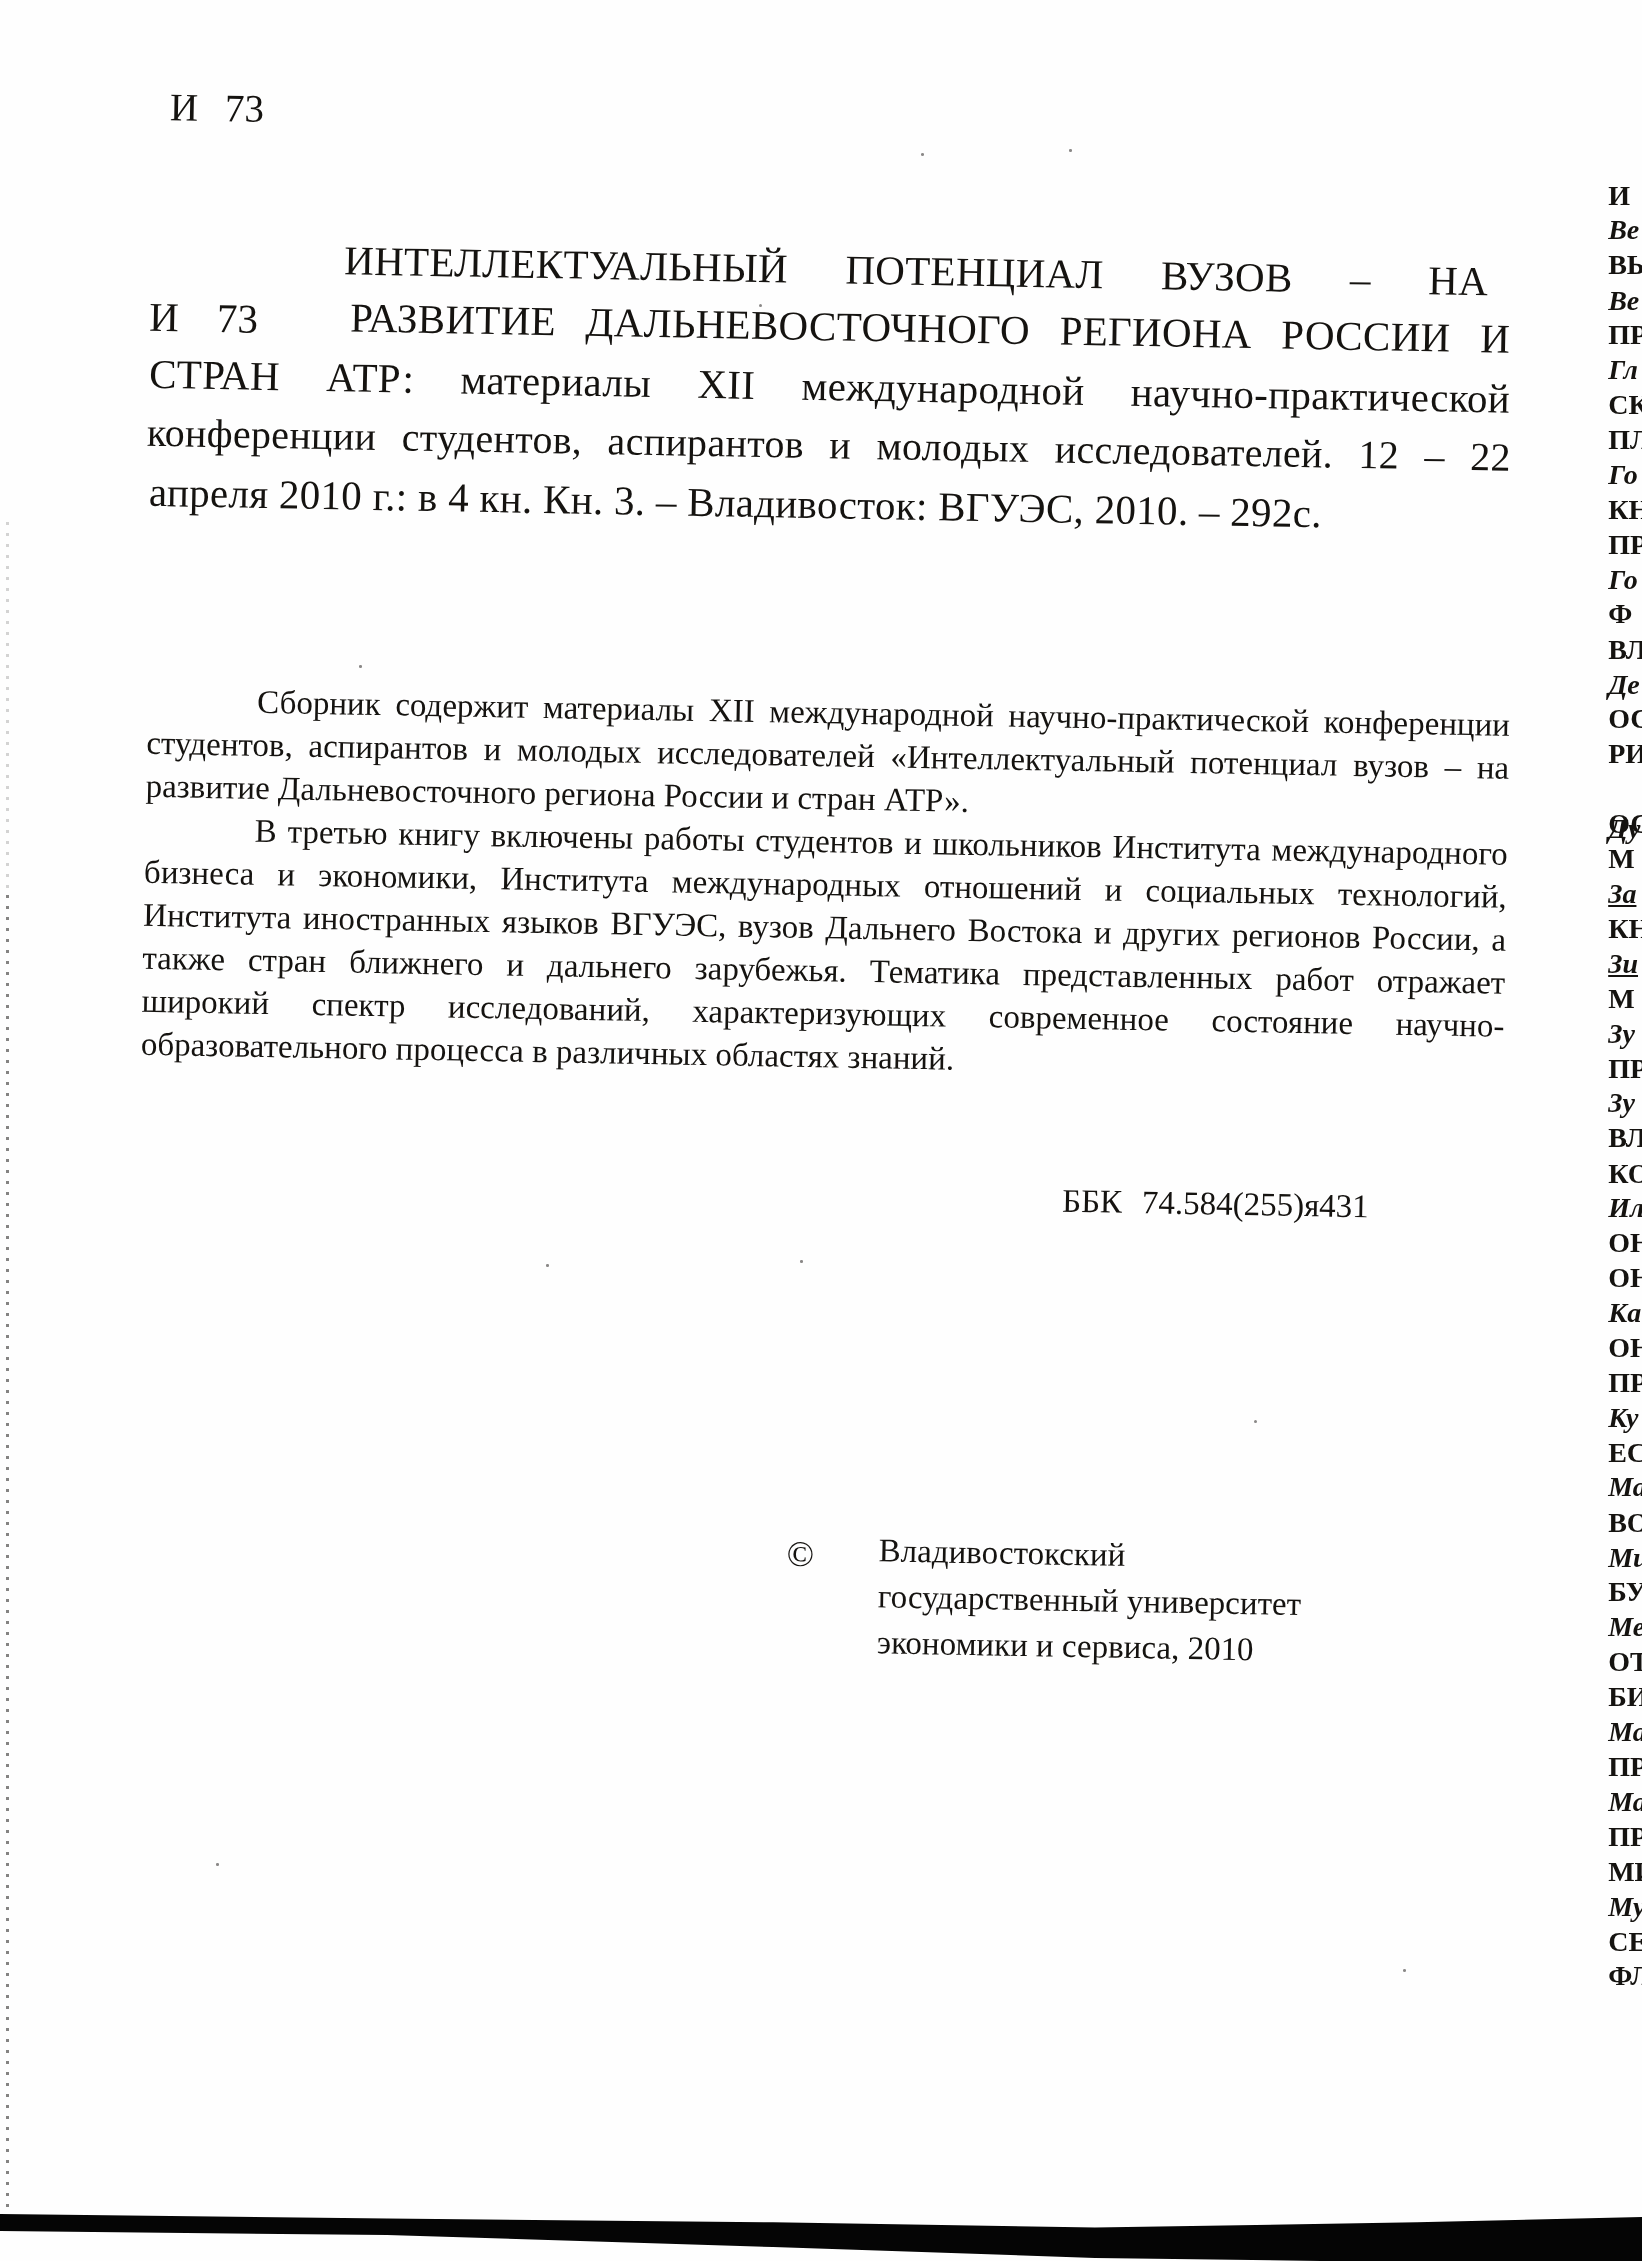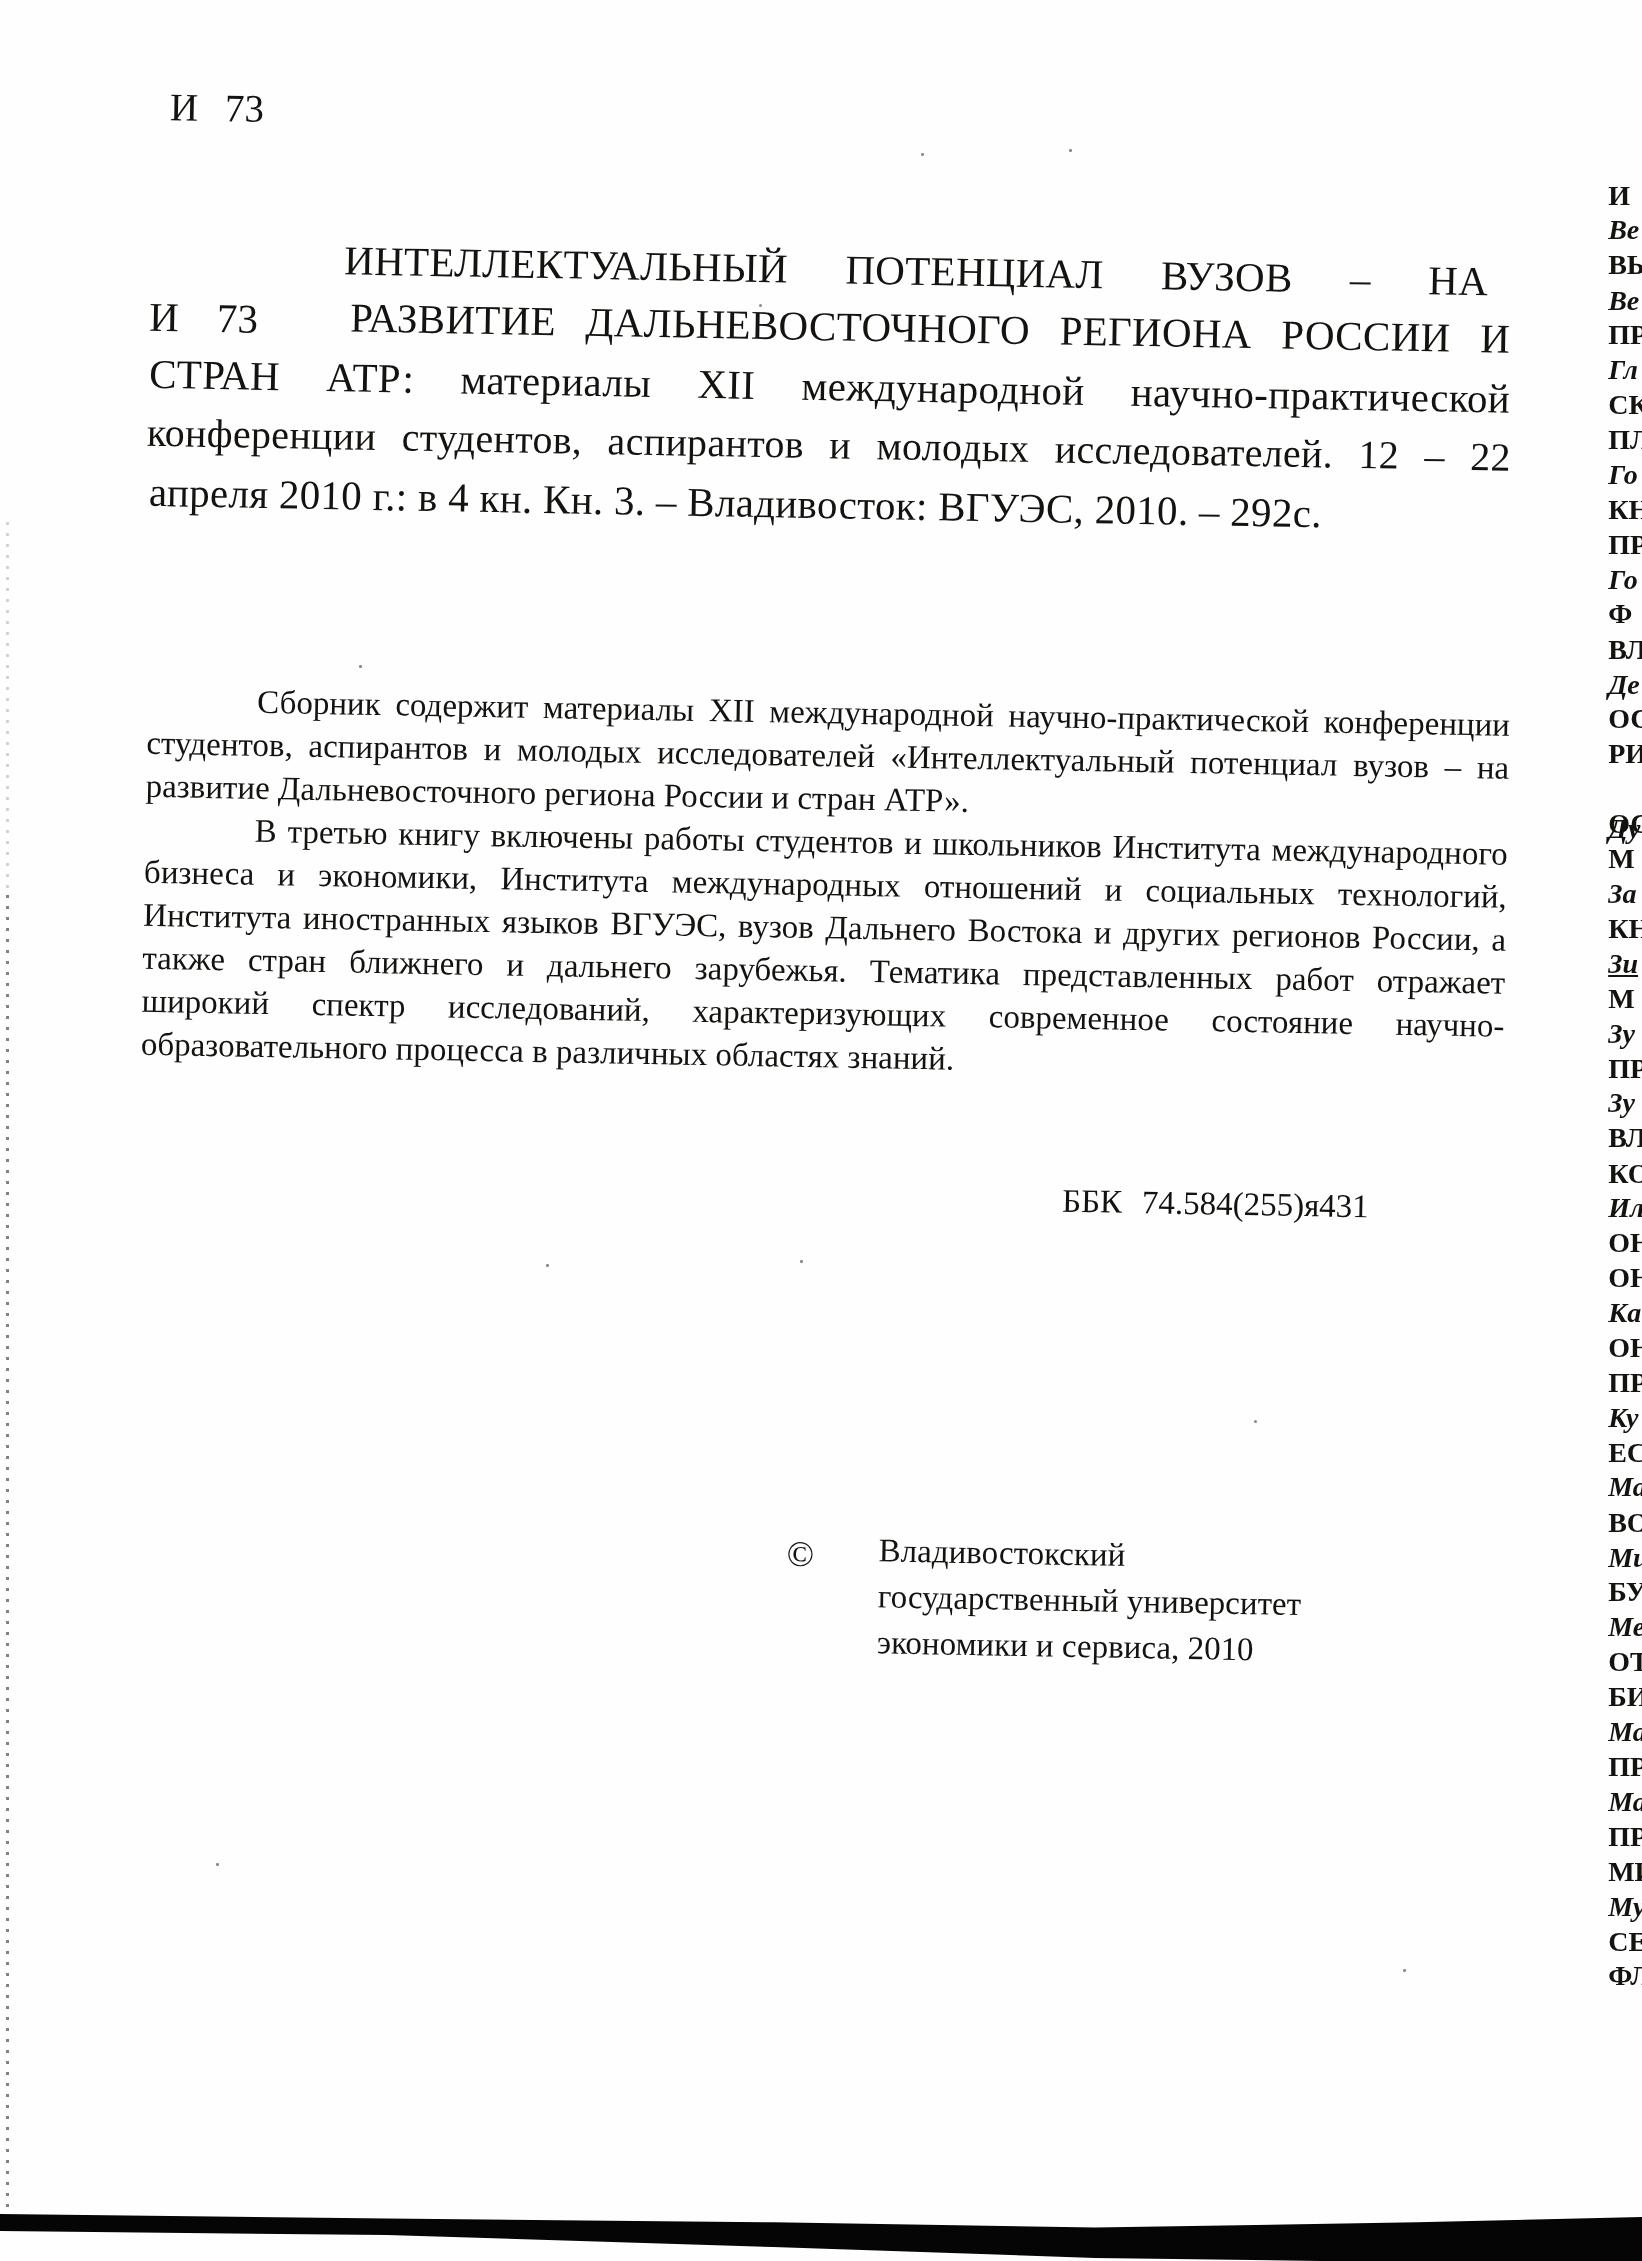--- a/index.html
+++ b/index.html
@@ -120,21 +120,21 @@
       <div class="frag" style="top: 531px;">ПР</div>
       <div class="frag it" style="top: 566px;">Го</div>
       <div class="frag" style="top: 600px;">Ф</div>
       <div class="frag" style="top: 636px;">ВЛ</div>
       <div class="frag it" style="top: 671px;">Де</div>
       <div class="frag" style="top: 705px;">ОС</div>
       <div class="frag" style="top: 740px;">РИ</div>
       <div class="frag it" style="top: 815px;">Ду</div>
       <div class="frag" style="top: 810px;">ОС</div>
       <div class="frag" style="top: 845px;">М</div>
-      <div class="frag it" style="top: 880px;">За</div>
+      <div class="frag it" style="top: 880px; text-decoration: underline;">За</div>
       <div class="frag" style="top: 915px;">КН</div>
       <div class="frag it" style="top: 950px; text-decoration: underline;">Зи</div>
       <div class="frag" style="top: 985px;">М</div>
       <div class="frag it" style="top: 1020px;">Зу</div>
       <div class="frag" style="top: 1055px;">ПР</div>
       <div class="frag it" style="top: 1089px;">Зу</div>
       <div class="frag" style="top: 1124px;">ВЛ</div>
       <div class="frag" style="top: 1160px;">КО</div>
       <div class="frag it" style="top: 1194px;">Ил</div>
       <div class="frag" style="top: 1229px;">ОН</div>

